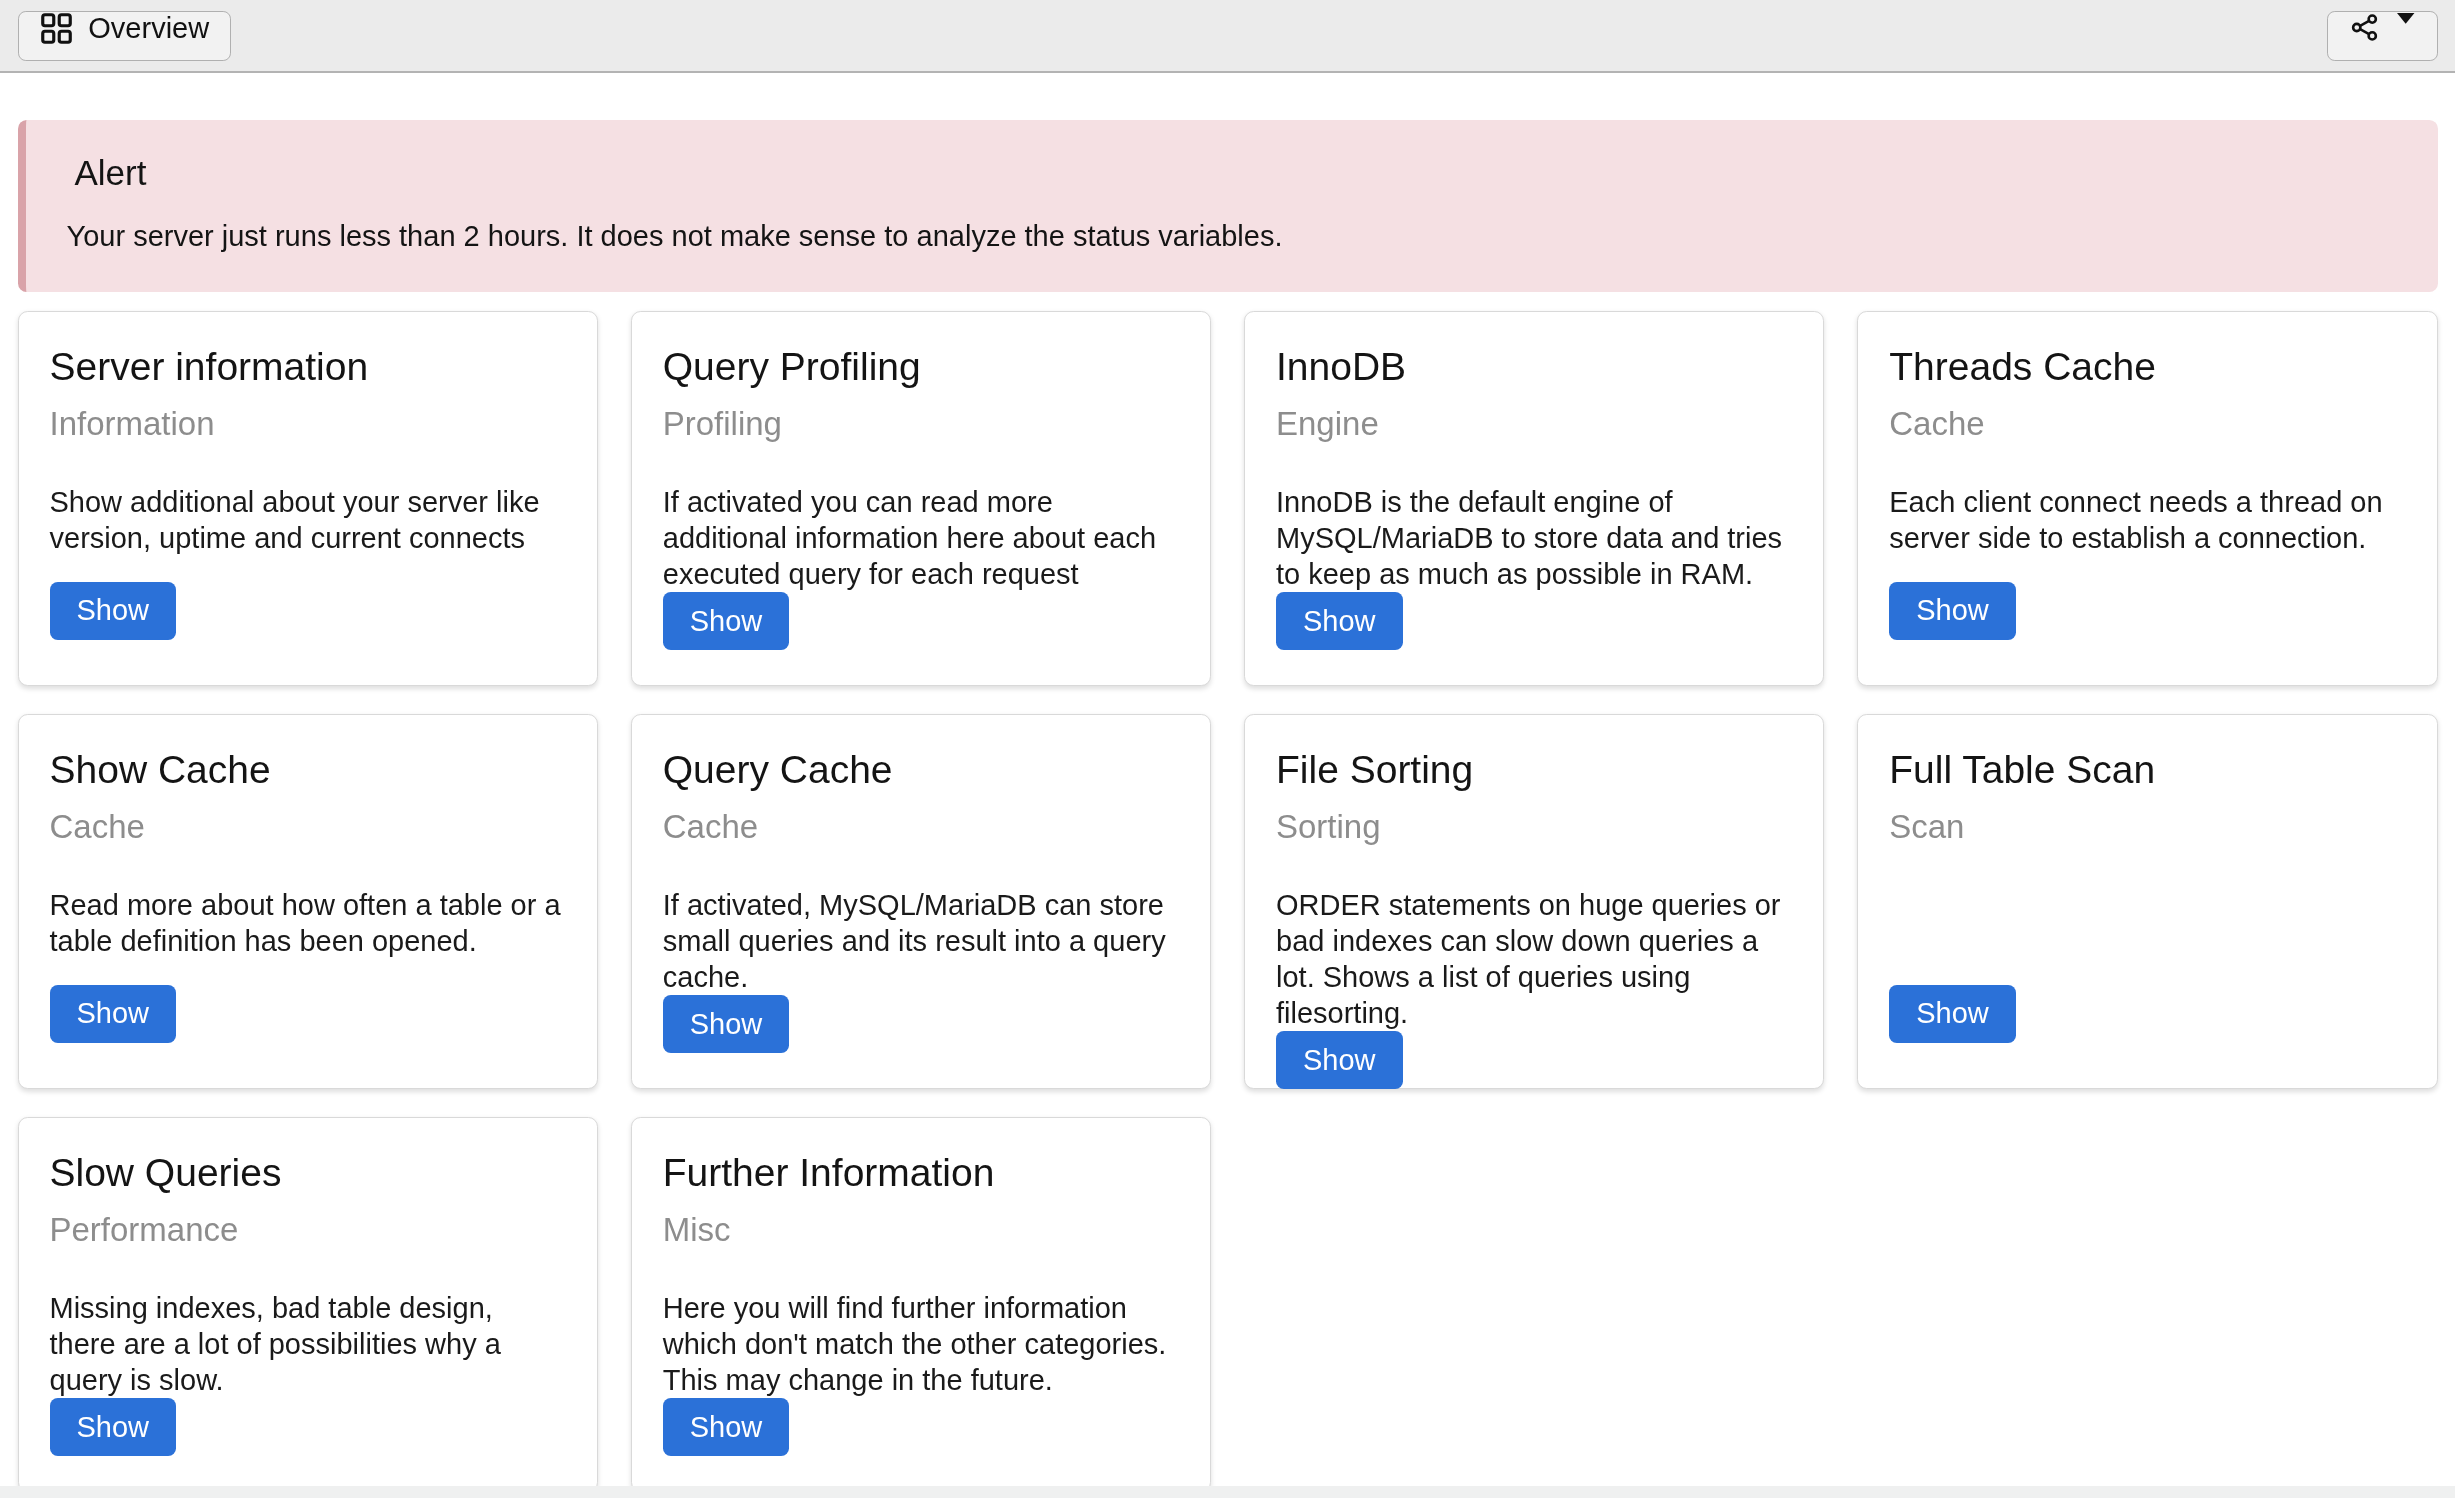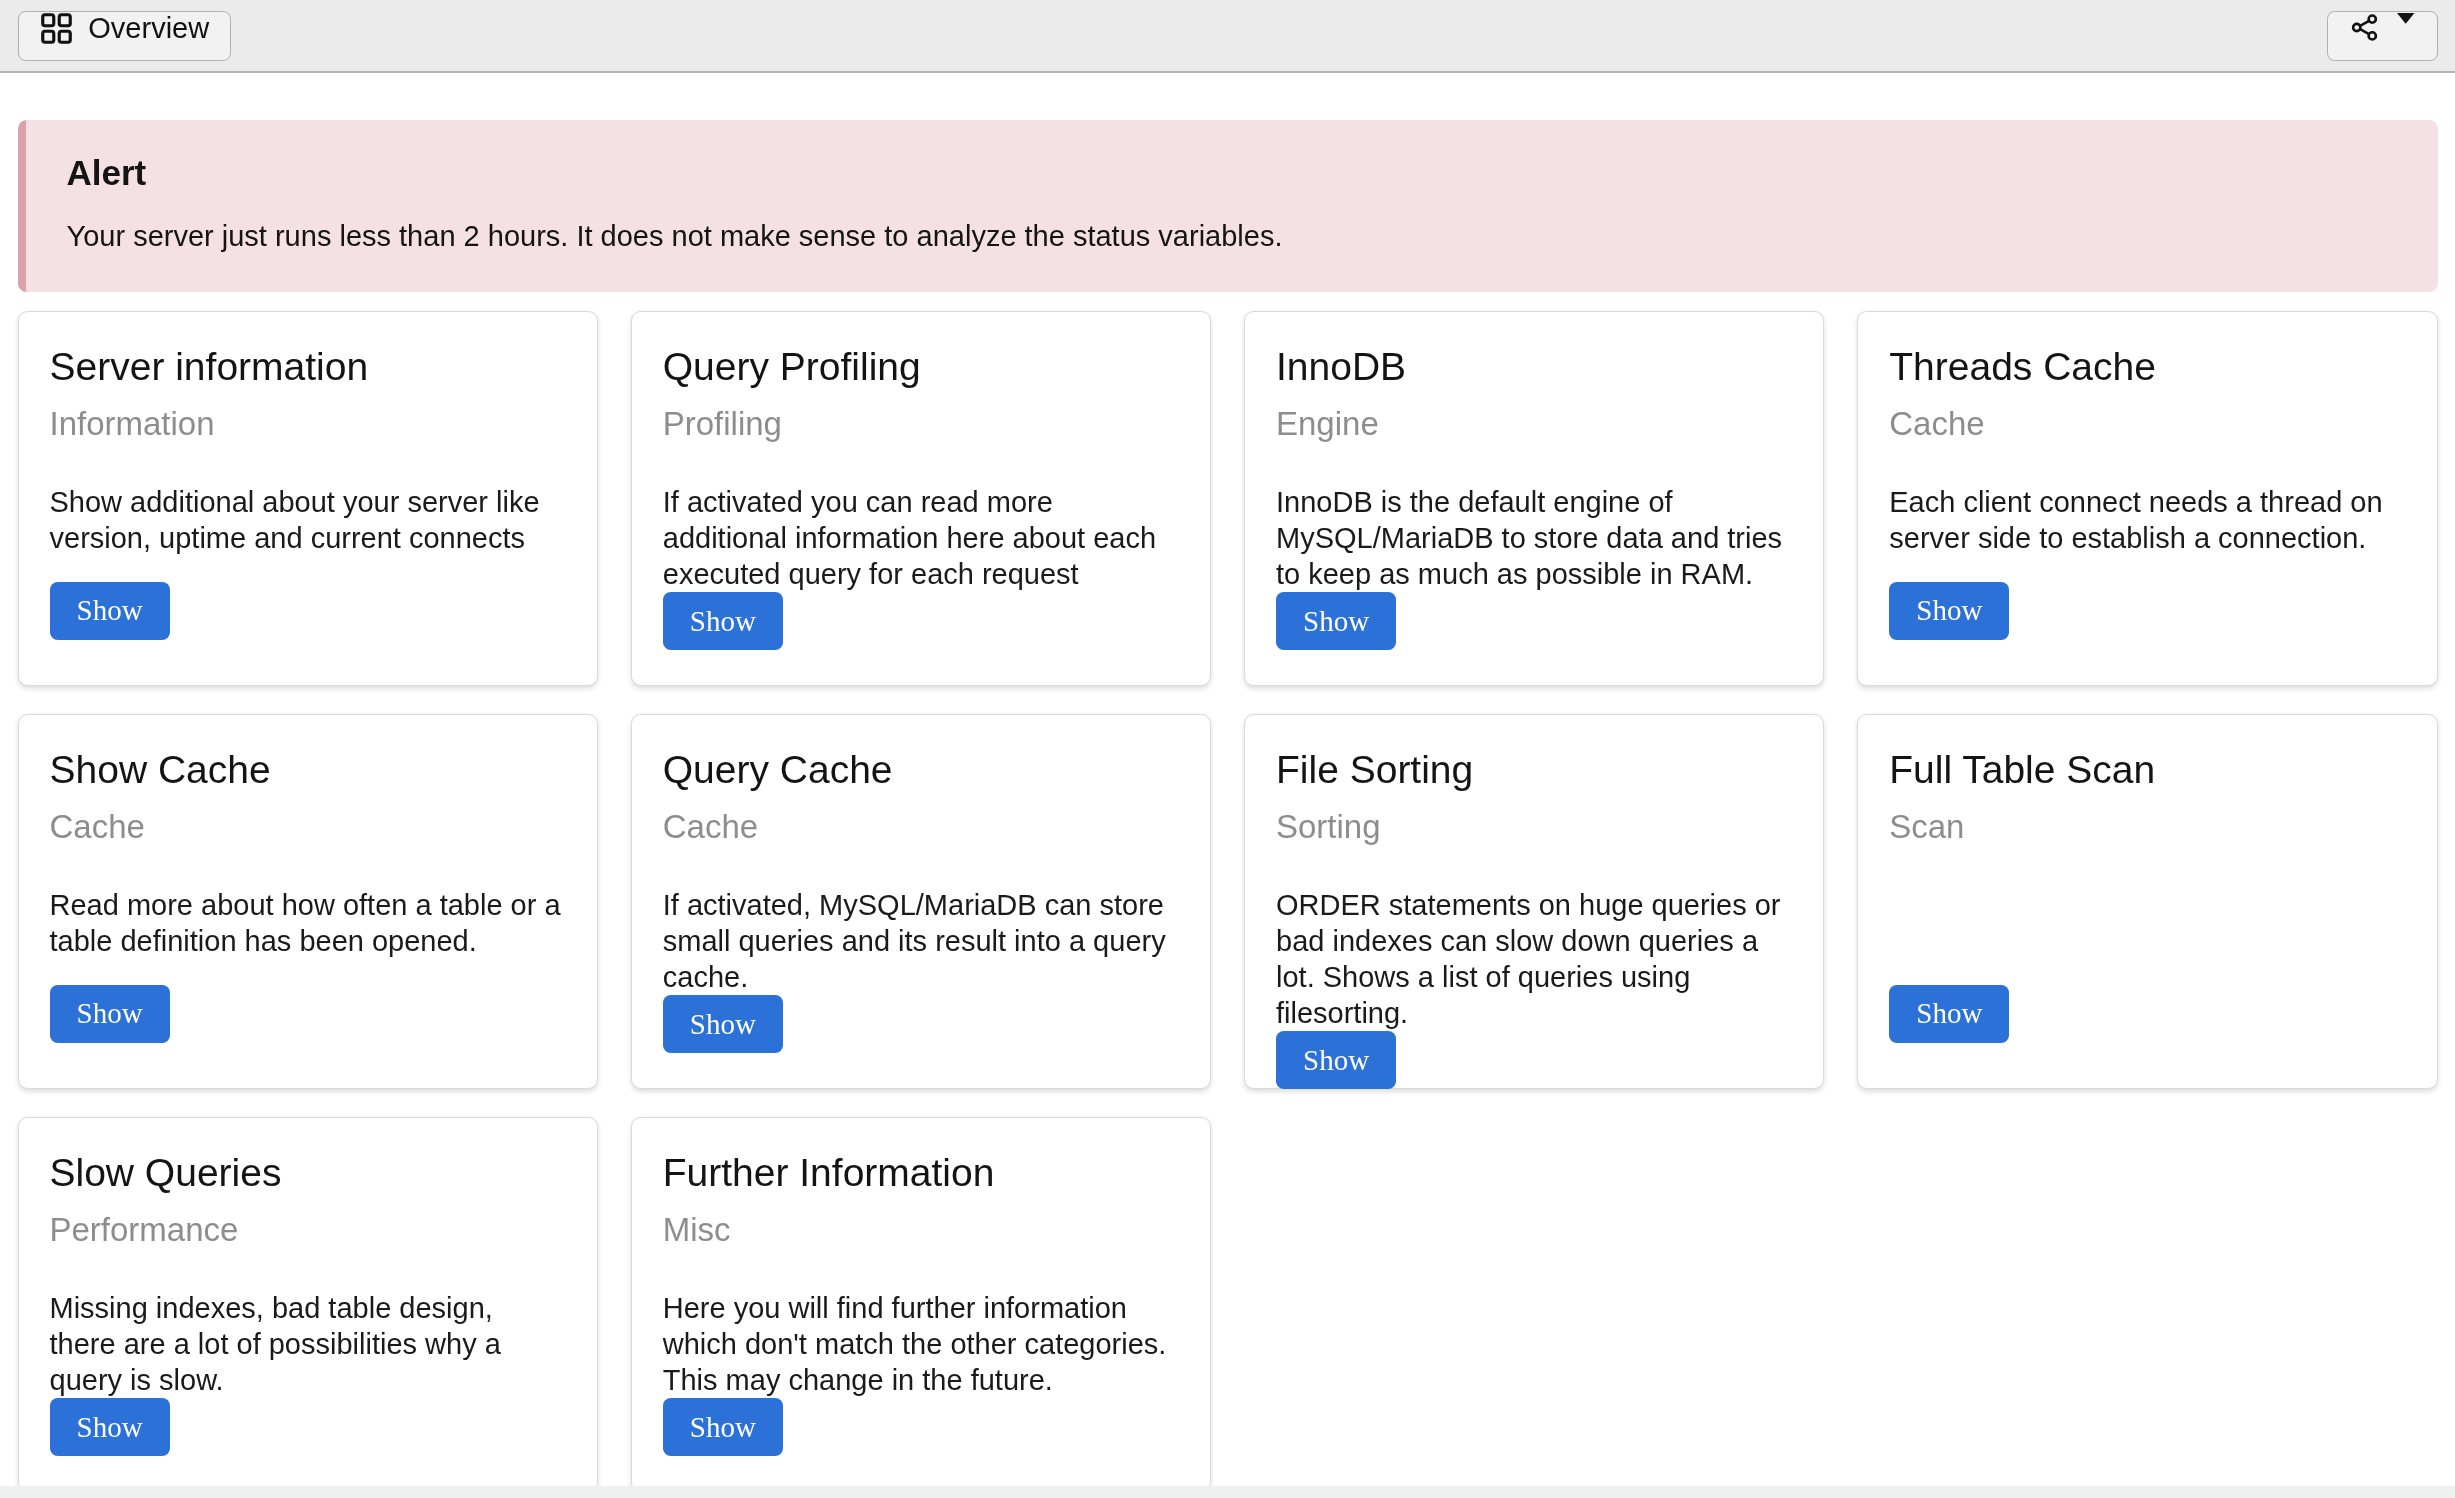--- a/index.html
+++ b/index.html
@@ -51,23 +51,23 @@
   .alert{
     margin:47px 17.5px 17.5px;
     min-height:167px;
     background:var(--alert-bg);
     border-left:8.7px solid var(--alert-border);
     border-radius:8.7px;
     padding:33px 41px 39px;
   }
   .alert-title{
     font-size:35px;
-    font-weight:700;
+    font-weight:400;
     color:#141414;
-    margin:0 0 27px 0;
+    margin:0 0 27px 8px;
   }
   .alert-message{
     font-size:29px;
     color:#141414;
   }
 
   
   .grid{
     display:grid;
     grid-template-columns:repeat(4,1fr);
@@ -103,21 +103,21 @@
     line-height:36px;
     color:#1a1a1a;
     margin-top:41px;
   }
   .btn-show{
     margin-top:auto;
     background:var(--accent);
     color:#ffffff;
     border:none;
     border-radius:7.8px;
-    font-family:Liberation Serif, serif;
+    font-family:Liberation Sans, sans-serif;
     font-size:29px;
     padding:12.6px 27px;
     cursor:pointer;
   }
 
   .bottom-strip{
     position:absolute;
     left:0;bottom:0;
     width:100%;height:11.6px;
     background:#eff0f0;

